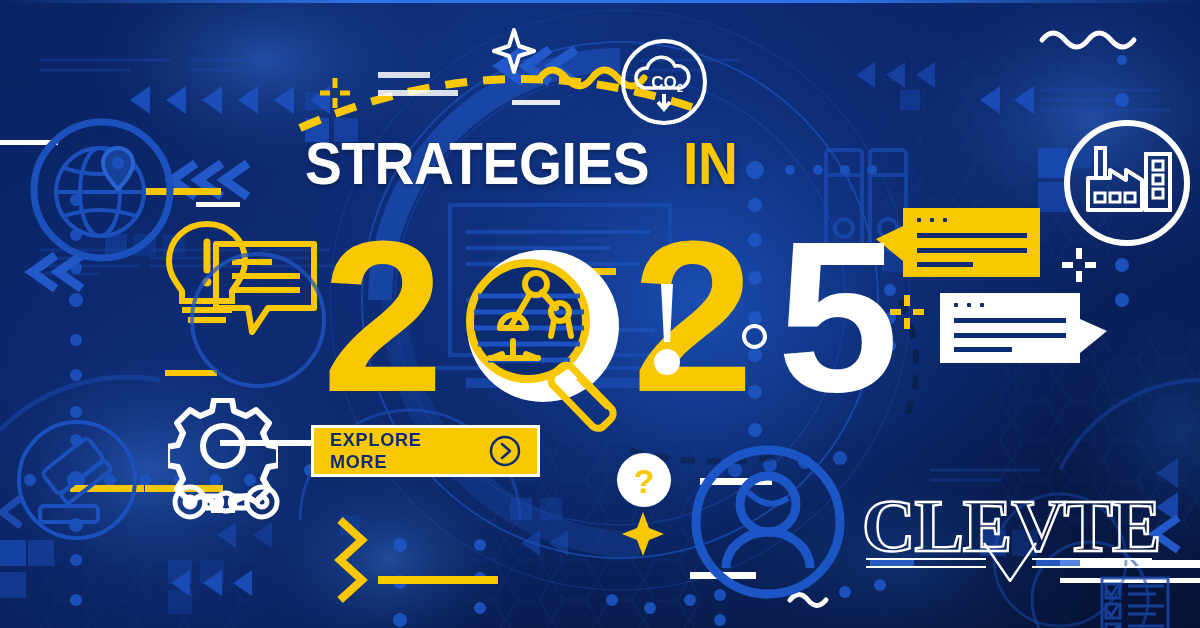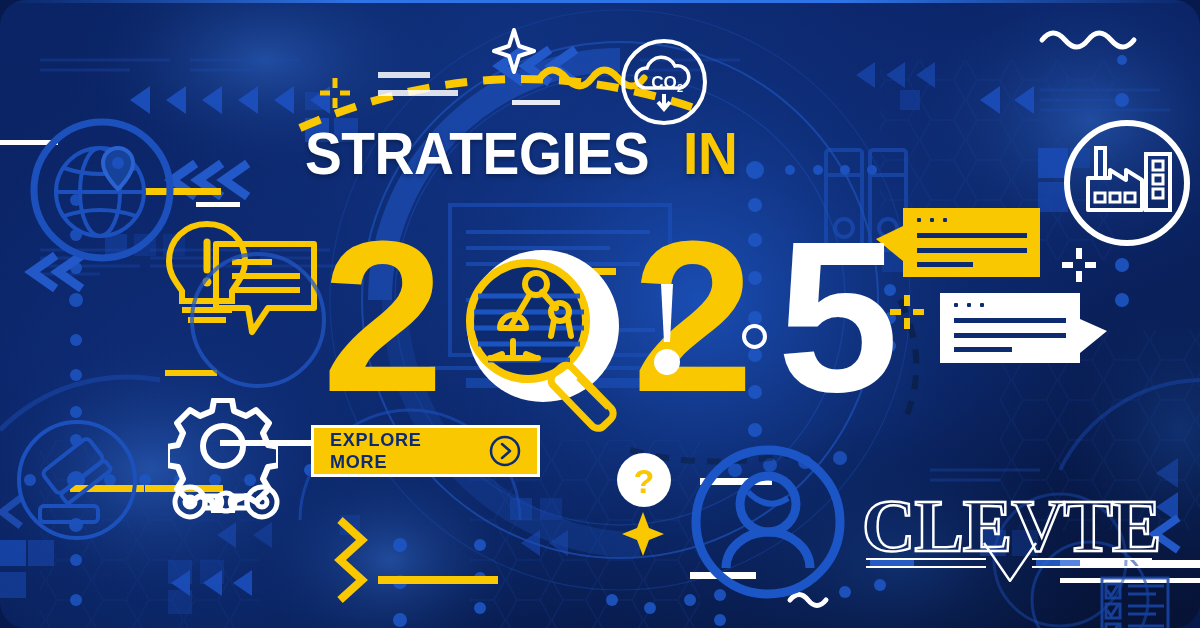--- a/index.html
+++ b/index.html
@@ -12,21 +12,20 @@
   #banner {
     position: relative;
     width: 1200px; height: 628px;
     overflow: hidden;
     background:
       radial-gradient(circle at 58% 48%, rgba(24,72,170,0.85) 0%, rgba(18,56,140,0.45) 26%, rgba(10,32,92,0.0) 52%),
       radial-gradient(circle at 18% 72%, rgba(20,62,150,0.55) 0%, rgba(10,32,92,0.0) 38%),
       radial-gradient(circle at 88% 20%, rgba(16,50,130,0.5) 0%, rgba(10,32,92,0.0) 35%),
       radial-gradient(circle at 42% 12%, rgba(26,78,180,0.35) 0%, rgba(10,32,92,0.0) 40%),
       linear-gradient(160deg, #0a2566 0%, #0a2060 35%, #071a4d 68%, #061335 100%);
-    border-radius: 26px;
   }
   .lyr { position: absolute; top: 0; left: 0; width: 1200px; height: 628px; }
   .abs { position: absolute; }
 
   
   #headline {
     position: absolute; left: 305px; top: 128px;
     width: 680px;
     z-index: 40;
     line-height: 0.88;
@@ -38,21 +37,21 @@
     font-weight: 700;
     font-size: 60px;
     font-stretch: condensed;
     transform: scaleX(0.92);
     transform-origin: left center;
     display: inline-block;
     text-shadow: 0 2px 6px rgba(0,0,0,0.35);
   }
   .hl-gold { color: #FAC800; }
   .hl-white { color: #ffffff; }
-  .hl-row-2 { margin-top: 0; }
+  .hl-row-2 { margin-top: 10px; }
 
   
   #year {
     position: absolute; left: 322px; top: 232px;
     z-index: 38; height: 172px; width: 590px;
   }
   .yr-digit {
     position: absolute; top: 0;
     font-family: "Liberation Sans Narrow", "Liberation Sans", sans-serif;
     font-weight: 700;

